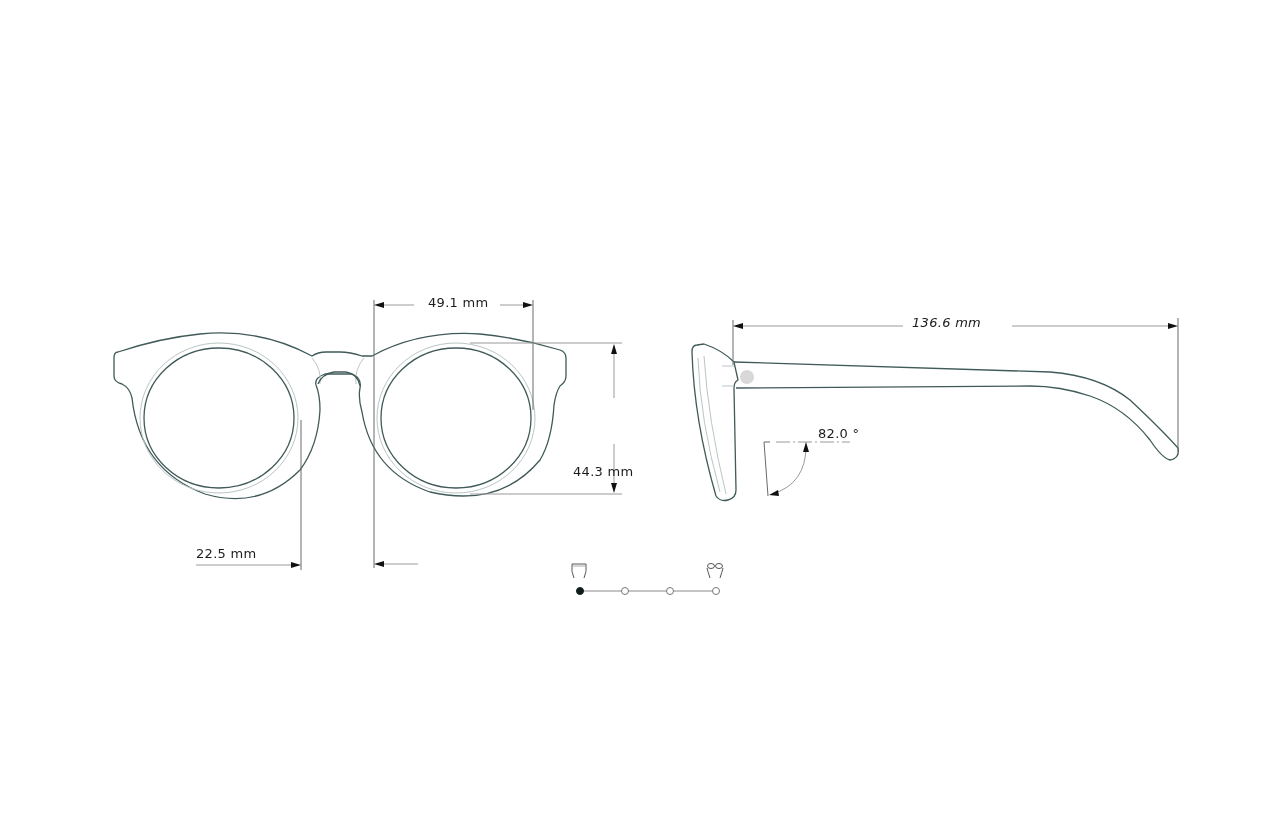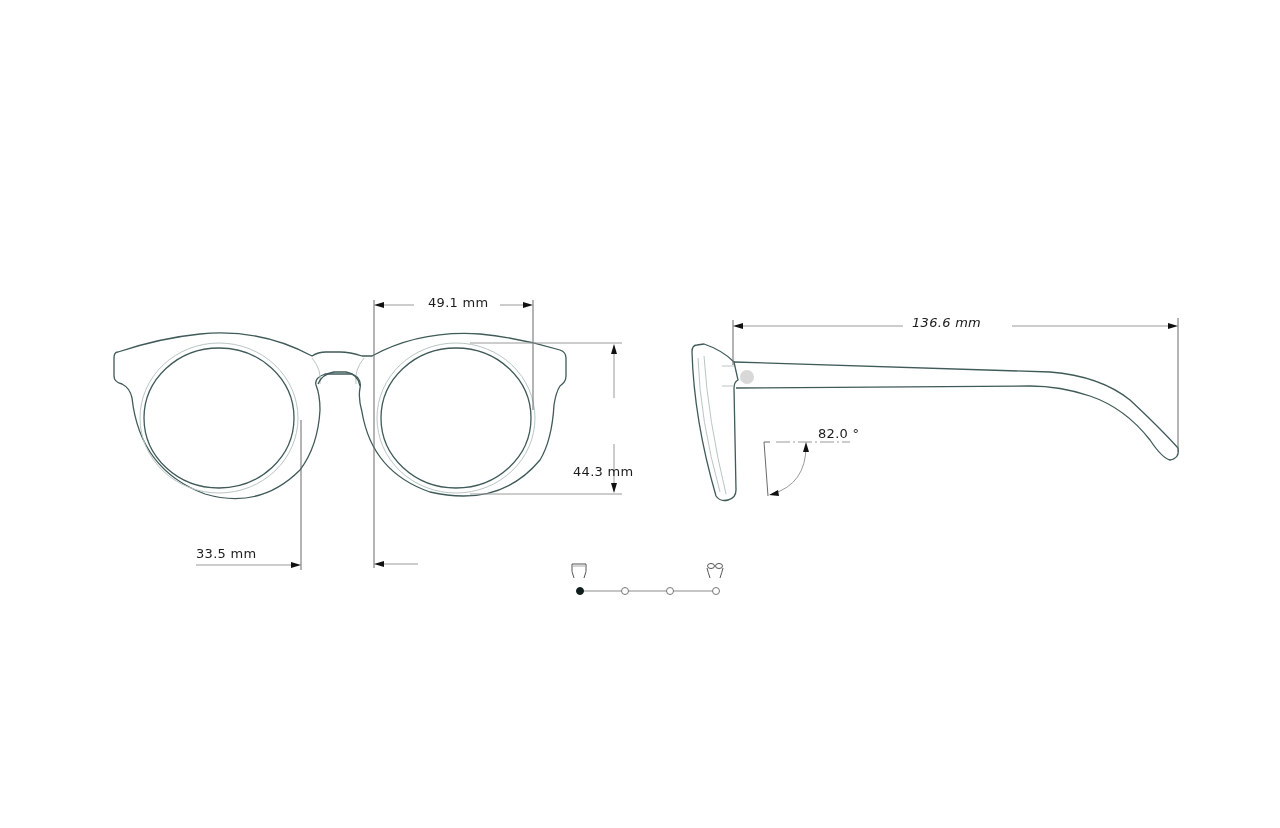--- a/index.html
+++ b/index.html
@@ -113,15 +113,15 @@
     <g stroke="#555" stroke-width="1" fill="none">
       <path d="M 707 568 Q 708 572 710 578 M 723 568 Q 722 572 720 578"></path>
       <ellipse cx="711" cy="566" rx="3.5" ry="2.5"></ellipse>
       <ellipse cx="719" cy="566" rx="3.5" ry="2.5"></ellipse>
     </g>
   </g>
 </svg>
 
 <div class="label" style="left:428px; top:295px;">49.1 mm</div>
 <div class="label" style="left:573px; top:428px;margin-top:36px;">44.3 mm</div>
-<div class="label" style="left:196px; top:546px;">33.5  mm</div>
+<div class="label" style="left:196px; top:546px;">22.5  mm</div>
 <div class="label" style="left:912px; top:315px;font-style:italic;">136.6 mm</div>
 <div class="label" style="left:818px; top:426px;">82.0 °</div>
 
 </body></html>

